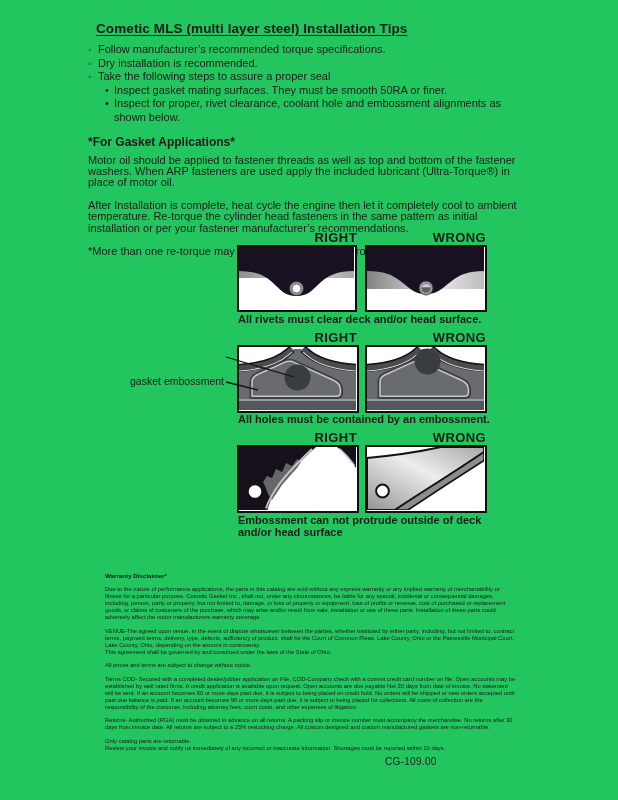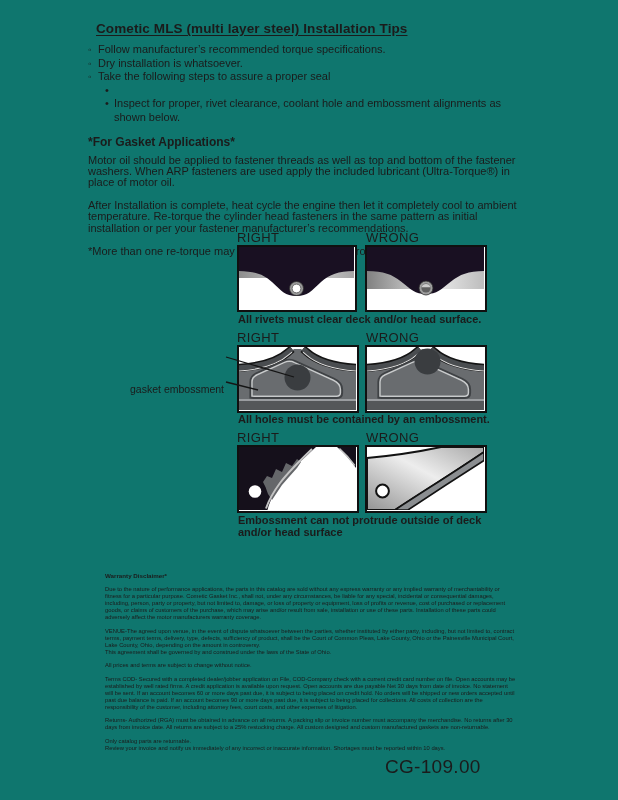--- a/index.html
+++ b/index.html
@@ -1,78 +1,79 @@
 <!DOCTYPE html>
 <html><head>
 <meta charset="utf-8">
 <style>
   html,body{margin:0;padding:0;background:#e8e8e8;}
   .page{
-    position:relative;width:618px;height:800px;background:#0f766e;
+    position:relative;width:618px;height:800px;background:#22c55e;
     font-family:"Liberation Sans", sans-serif;color:#1b1b1b;overflow:hidden;
     margin:0 auto;
   }
   
   .top-text{position:absolute;left:88px;top:21px;width:434px;}
   .doc-title{
     font-size:13.5px;font-weight:bold;margin:0 0 7px 8px;
     text-decoration:underline;text-underline-offset:2px;letter-spacing:.1px;
   }
   .bullet-row{display:flex;font-size:11px;line-height:13.6px;}
   .bullet-row .marker{width:10px;flex:0 0 10px;text-align:left;font-size:10px;}
   .bullet-row.sub{padding-left:17px;}
   .bullet-row.sub .marker{width:9px;flex:0 0 9px;font-size:11px;}
   .diesel-heading{font-size:12px;font-weight:bold;margin:10px 0 6px 0;}
   .para{font-size:11px;line-height:11.4px;margin:0 12px 11px 0;width:432px;}
   .note{font-size:11px;line-height:11.4px;margin-top:12px;}
   
   .dg-label{
-    position:absolute;width:120px;text-align:left;
-    font-size:13px;font-weight:normal;letter-spacing:.4px;
+    position:absolute;width:120px;text-align:right;
+    font-size:13px;font-weight:bold;letter-spacing:.4px;
   }
   .dbox{
     position:absolute;box-sizing:border-box;border:2.5px solid #101010;background:#fff;
   }
   .dbox svg{display:block;}
   .caption{position:absolute;left:238px;font-size:11px;font-weight:bold;line-height:12px;}
   .side-label{
     position:absolute;right:394px;text-align:right;font-size:10.5px;line-height:11.5px;
     white-space:nowrap;
   }
   .overlay{position:absolute;left:0;top:0;pointer-events:none;}
   
   .legal{position:absolute;left:105px;top:572px;width:412px;font-size:5.8px;line-height:7px;}
   .legal .lg-heading{font-weight:bold;margin:0 0 7px 0;font-size:6.2px;}
   .legal p{margin:0 0 6.5px 0;}
   .legal p.tight{margin:0;}
   .legal .group{margin:0 0 6.5px 0;}
-  .footer-code{position:absolute;left:385px;top:756px;font-size:19px;letter-spacing:.3px;}
+  .footer-code{position:absolute;left:385px;top:756px;font-size:10px;letter-spacing:.3px;}
 </style>
 </head>
 <body>
 
 <div class="page">
 
   <div class="top-text">
     <h1 class="doc-title">Cometic MLS (multi layer steel) Installation Tips</h1>
 
     <div class="bullet-row">
       <span class="marker">◦</span>
       <span>Follow manufacturer’s recommended torque specifications.</span>
     </div>
     <div class="bullet-row">
       <span class="marker">◦</span>
-      <span>Dry installation is whatsoever.</span>
+      <span>Dry installation is recommended.</span>
     </div>
     <div class="bullet-row">
       <span class="marker">◦</span>
       <span>Take the following steps to assure a proper seal</span>
     </div>
     <div class="bullet-row sub">
       <span class="marker">•</span>
+      <span>Inspect gasket mating surfaces.  They must be smooth 50RA or finer.</span>
     </div>
     <div class="bullet-row sub">
       <span class="marker">•</span>
       <span>Inspect for proper, rivet clearance, coolant hole and embossment alignments as shown below.</span>
     </div>
 
     <div class="diesel-heading">*For Gasket Applications*</div>
     <div class="para">Motor oil should be applied to fastener threads as well as top and bottom of the fastener washers. When ARP fasteners are used apply the included lubricant (Ultra-Torque®) in place of motor oil.</div>
     <div class="para">After Installation is complete, heat cycle the engine then let it completely cool to ambient temperature. Re-torque the cylinder head fasteners in the same pattern as initial installation or per your fastener manufacturer’s recommendations.</div>
     <div class="note">*More than one re-torque may be required to achieve proper fastener stretch*</div>
@@ -112,21 +113,21 @@
       <circle cx="59" cy="41" r="7" fill="#9e9e9e" stroke="#2b2b2b" stroke-width="0.8"></circle>
       <circle cx="59" cy="41" r="4.6" fill="#606060"></circle>
       <path d="M54.6,40.2 A4.6,4.6 0 0 1 63.4,40.2 Z" fill="#cdcdcd"></path>
     </svg>
   </div>
   <div class="caption" style="top:313px;">All rivets must clear deck and/or head surface.</div>
 
   <div class="dg-label" style="left:237px;top:330px;">RIGHT</div>
   <div class="dg-label" style="left:366px;top:330px;">WRONG</div>
 
-  <div class="side-label" style="top:384px;">gasket embossment</div>
+  <div class="side-label" style="top:376px;">gasket embossment</div>
 
   <div class="dbox" style="left:237px;top:345px;width:122px;height:68px;">
     <svg width="117" height="63" viewBox="0 0 117 63">
       <rect width="117" height="63" fill="#ffffff"></rect>
       <path d="M0,21 C25,19.5 41,14.5 52,4.5 L55,2 H62 L65,4.5 C76,14.5 92,19.5 117,21 V63 H0 Z" fill="#696c6f"></path>
       <path d="M-2,21 C23,19.5 39,14.5 50,4.5 L53,2" fill="none" stroke="#141414" stroke-width="8"></path>
       <path d="M-2,21 C23,19.5 39,14.5 50,4.5 L53,2" fill="none" stroke="#4a4d50" stroke-width="5"></path>
       <path d="M-2,24.2 C23,22.7 39,17.7 50,7.7 L53,5.2" fill="none" stroke="#dedede" stroke-width="1.1"></path>
       <path d="M119,21 C94,19.5 78,14.5 67,4.5 L64,2" fill="none" stroke="#141414" stroke-width="8"></path>
       <path d="M119,21 C94,19.5 78,14.5 67,4.5 L64,2" fill="none" stroke="#4a4d50" stroke-width="5"></path>

